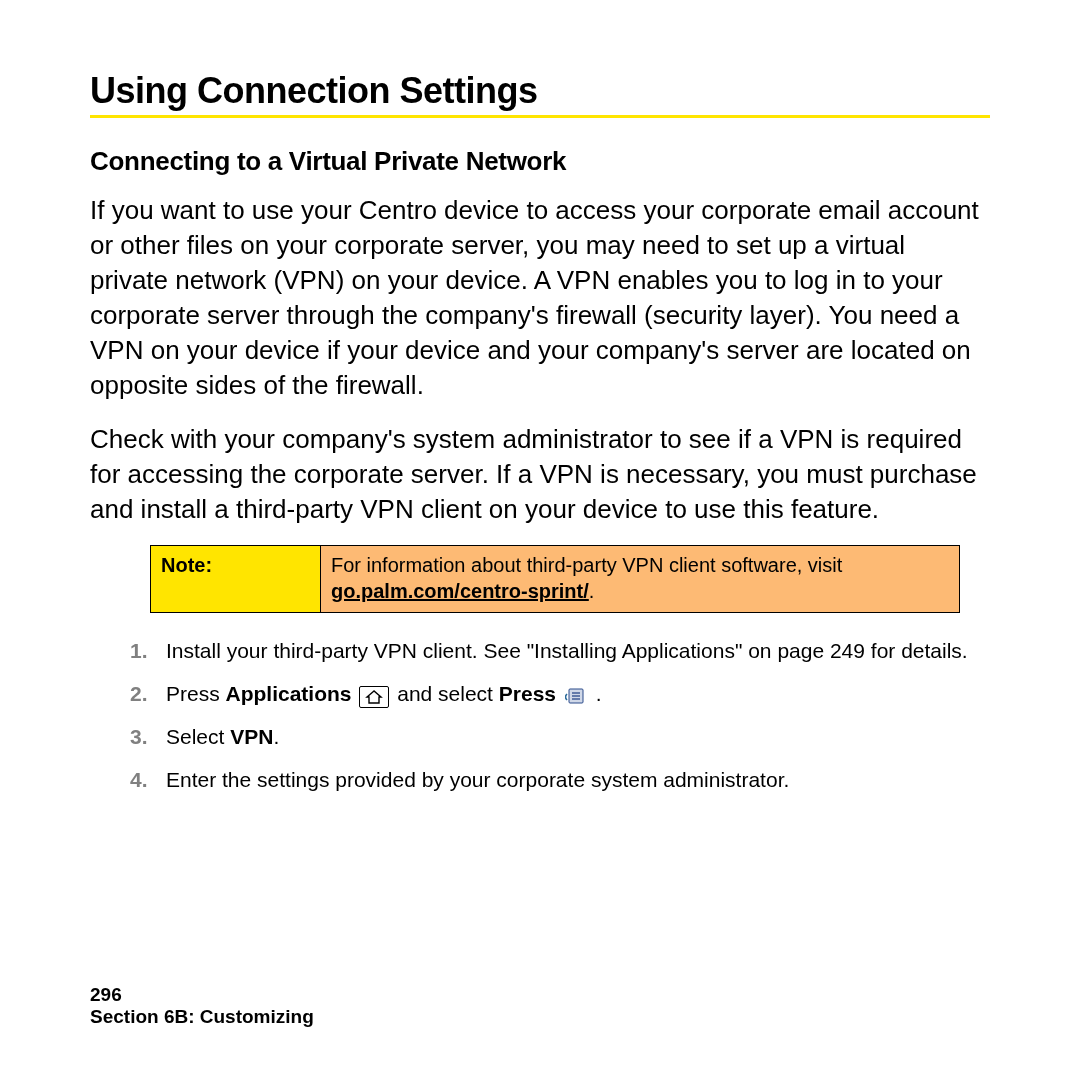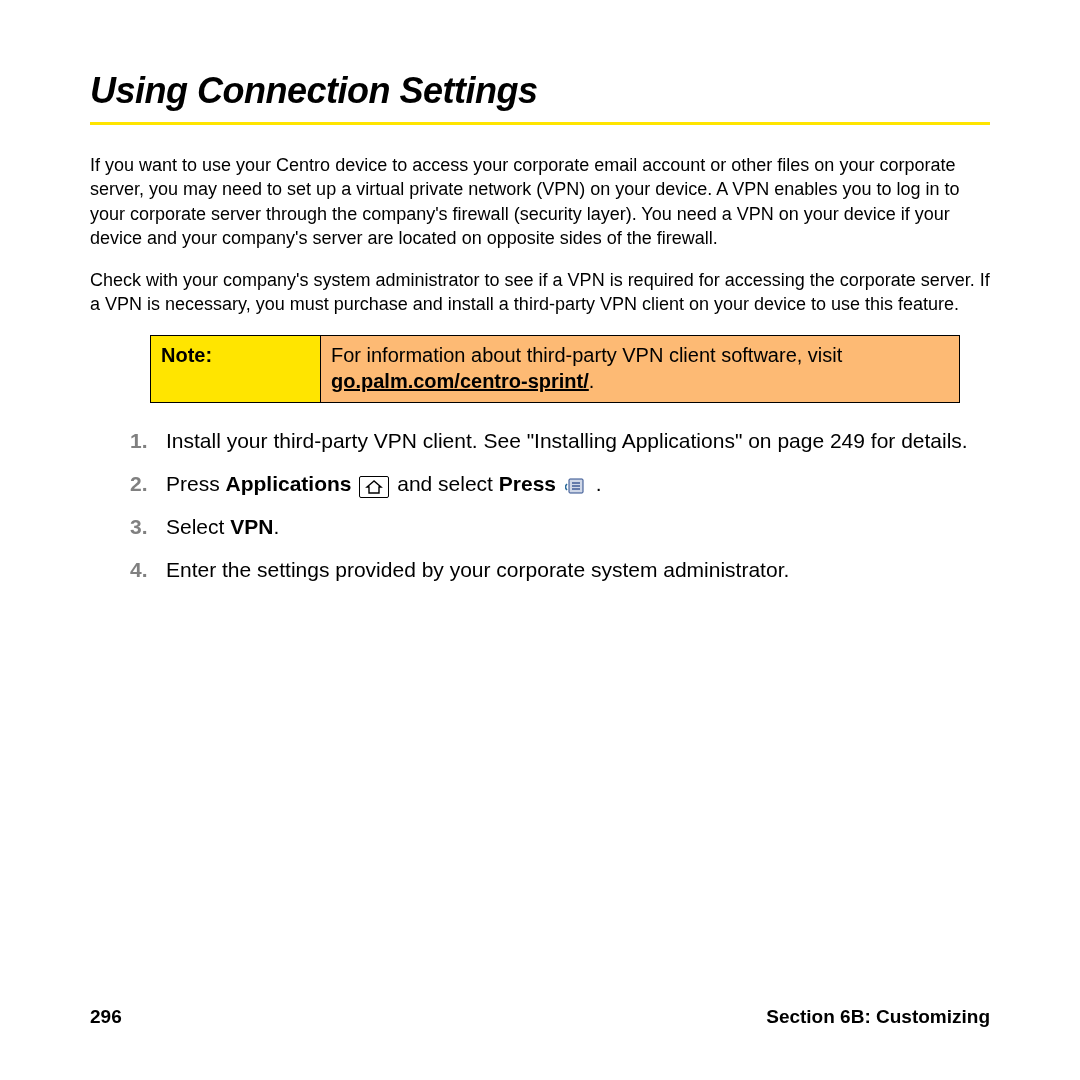--- a/index.html
+++ b/index.html
@@ -11,33 +11,32 @@
     color: #000;
     position: relative;
   }
   .page {
     padding: 70px 90px 0 90px;
   }
   .main-heading {
     font-size: 36px;
     font-weight: 700;
     letter-spacing: -0.5px;
-    padding-bottom: 10px;
+    padding-bottom: 3px;
     border-bottom: 3px solid #ffe500;
     margin-bottom: 28px;
-    font-style: italic;
   }
   .sub-heading {
     font-size: 26px;
     font-weight: 700;
     letter-spacing: -0.3px;
     margin-bottom: 16px;
   }
   .body-text {
-    font-size: 18px;
+    font-size: 26px;
     line-height: 1.35;
     margin-bottom: 18px;
   }
   .note-table {
     width: 810px;
     margin: 8px 0 24px 60px;
     border-collapse: collapse;
   }
   .note-table td {
     border: 1px solid #000;
@@ -105,28 +104,30 @@
   }
   .footer {
     position: absolute;
     bottom: 52px;
     left: 90px;
     right: 90px;
     display: flex;
     justify-content: space-between;
     font-size: 19px;
     font-weight: 700;
+    flex-direction: column;
   }
 </style>
 </head>
 <body>
 
 <div class="page">
   <h1 class="main-heading">Using Connection Settings</h1>
 
+  <h2 class="sub-heading">Connecting to a Virtual Private Network</h2>
 
   <p class="body-text">If you want to use your Centro device to access your corporate email account or other files on your corporate server, you may need to set up a virtual private network (VPN) on your device. A VPN enables you to log in to your corporate server through the company's firewall (security layer). You need a VPN on your device if your device and your company's server are located on opposite sides of the firewall.</p>
 
   <p class="body-text">Check with your company's system administrator to see if a VPN is required for accessing the corporate server. If a VPN is necessary, you must purchase and install a third-party VPN client on your device to use this feature.</p>
 
   <table class="note-table">
     <tbody>
         <tr>
       <td class="note-label-cell">Note:</td>
       <td class="note-body-cell">

